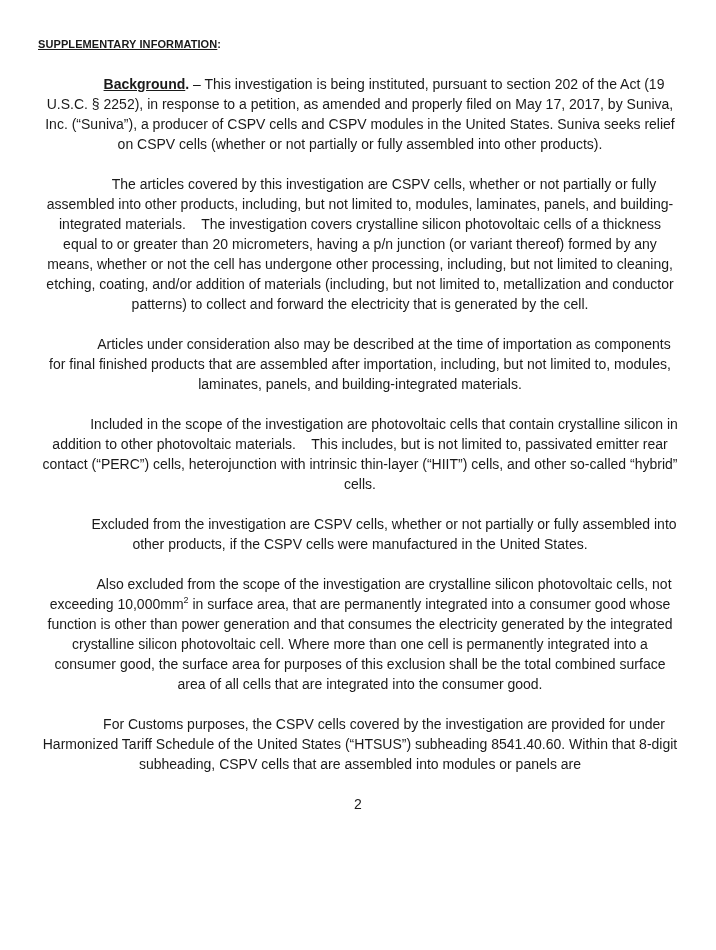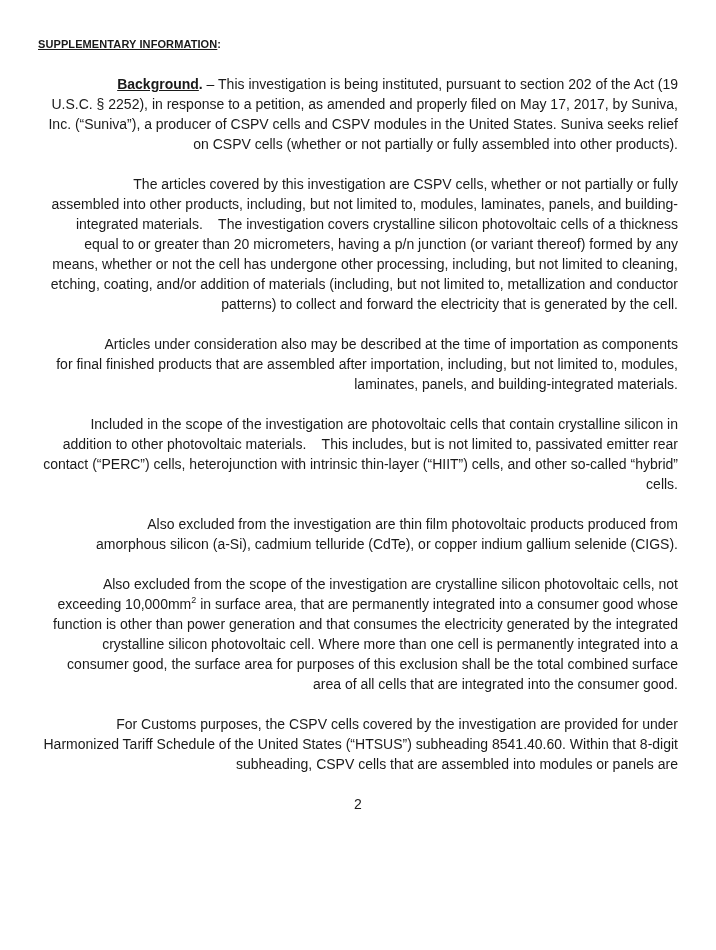--- a/index.html
+++ b/index.html
@@ -30,21 +30,21 @@
     letter-spacing: 0.1px;
   }
   .doc-heading .underlined {
     text-decoration: underline;
   }
   p.doc-paragraph {
     font-size: 14px;
     line-height: 20px;
     margin: 0 0 20px 4px;
     text-indent: 48px;
-    text-align: right;
+    text-align: center;
   }
   .body-text {
     white-space: pre-wrap;
   }
   .lead-underlined {
     font-weight: bold;
     text-decoration: underline;
   }
   .lead-period {
     font-weight: bold;
@@ -79,24 +79,24 @@
   </p>
 
   <p class="doc-paragraph">
     <span class="body-text">Articles under consideration also may be described at the time of importation as components for final finished products that are assembled after importation, including, but not limited to, modules, laminates, panels, and building-integrated materials.</span>
   </p>
 
   <p class="doc-paragraph">
     <span class="body-text">Included in the scope of the investigation are photovoltaic cells that contain crystalline silicon in addition to other photovoltaic materials.    This includes, but is not limited to, passivated emitter rear contact (“PERC”) cells, heterojunction with intrinsic thin-layer (“HIIT”) cells, and other so-called “hybrid” cells.</span>
   </p>
 
+  <p class="doc-paragraph">
+    <span class="body-text">Excluded from the investigation are CSPV cells, whether or not partially or fully assembled into other products, if the CSPV cells were manufactured in the United States.</span>
+  </p>
 
-  <p class="doc-paragraph">
-    <span class="body-text">Also excluded from the investigation are thin film photovoltaic products produced from amorphous silicon (a-Si), cadmium telluride (CdTe), or copper indium gallium selenide (CIGS).</span>
-  </p>
 
   <p class="doc-paragraph">
     <span class="body-text">Also excluded from the scope of the investigation are crystalline silicon photovoltaic cells, not exceeding 10,000mm</span><sup class="mm-sup">2</sup><span class="body-text"> in surface area, that are permanently integrated into a consumer good whose function is other than power generation and that consumes the electricity generated by the integrated crystalline silicon photovoltaic cell. Where more than one cell is permanently integrated into a consumer good, the surface area for purposes of this exclusion shall be the total combined surface area of all cells that are integrated into the consumer good.</span>
   </p>
 
   <p class="doc-paragraph">
     <span class="body-text">For Customs purposes, the CSPV cells covered by the investigation are provided for under Harmonized Tariff Schedule of the United States (“HTSUS”) subheading 8541.40.60. Within that 8-digit subheading, CSPV cells that are assembled into modules or panels are</span>
   </p>
 
   <div class="page-footer">

